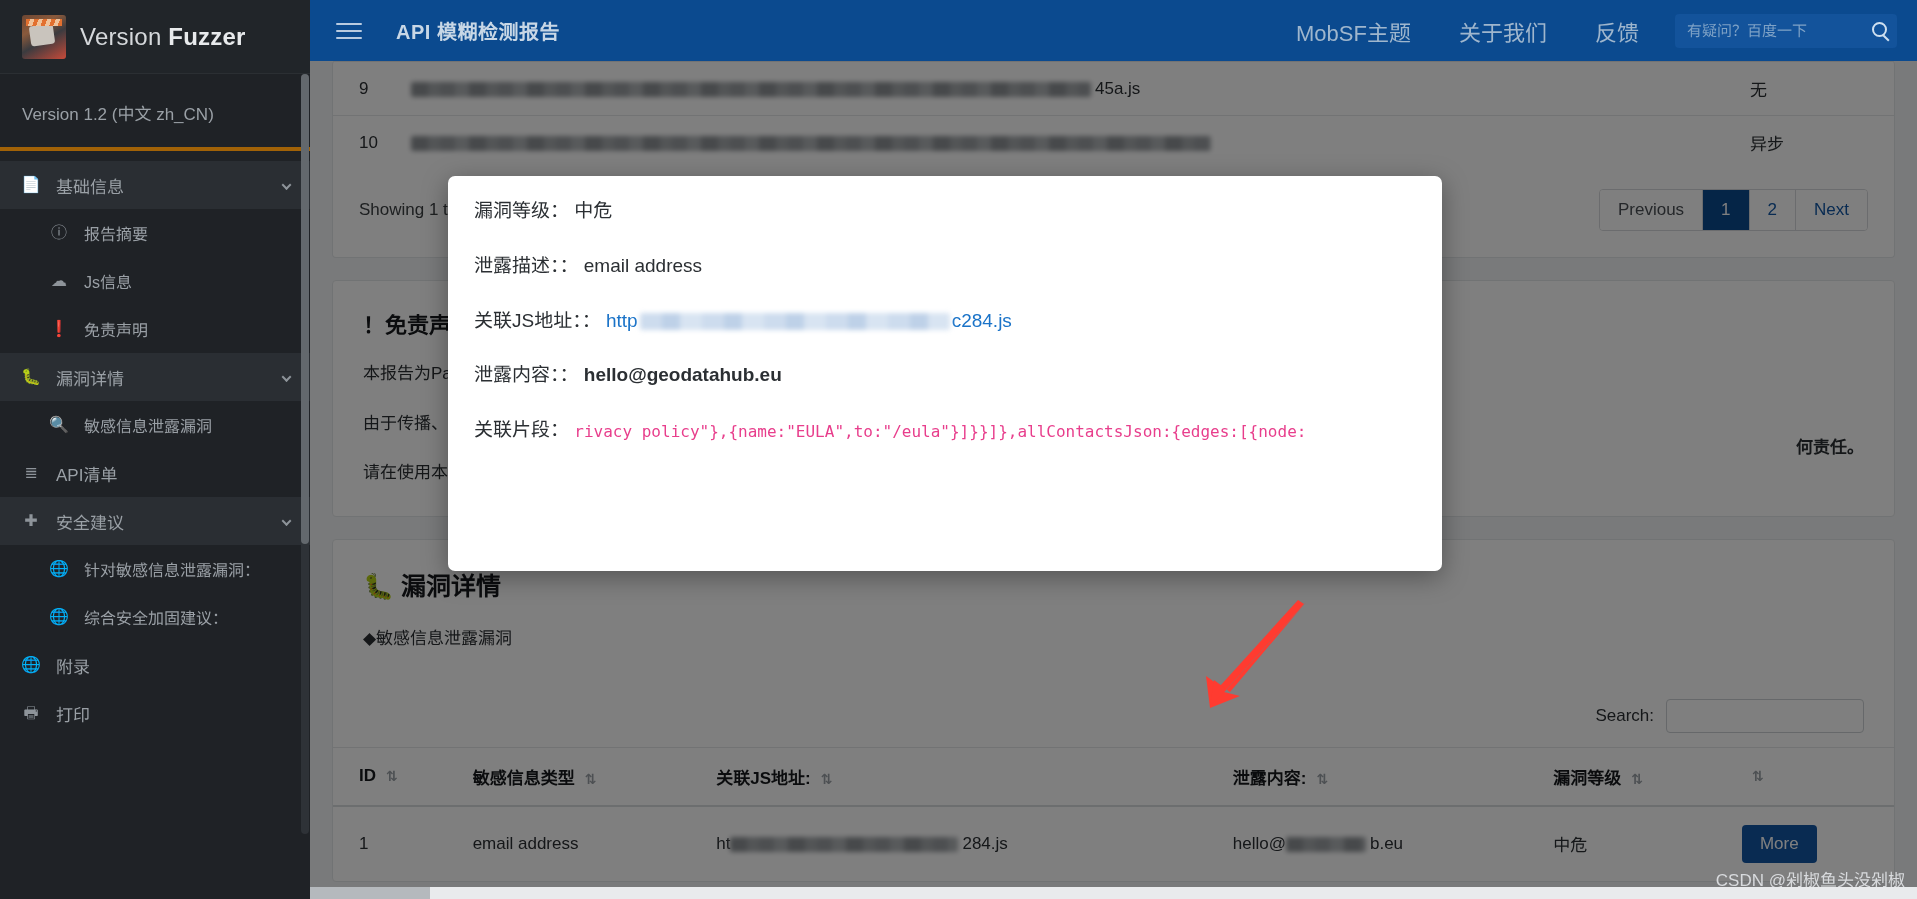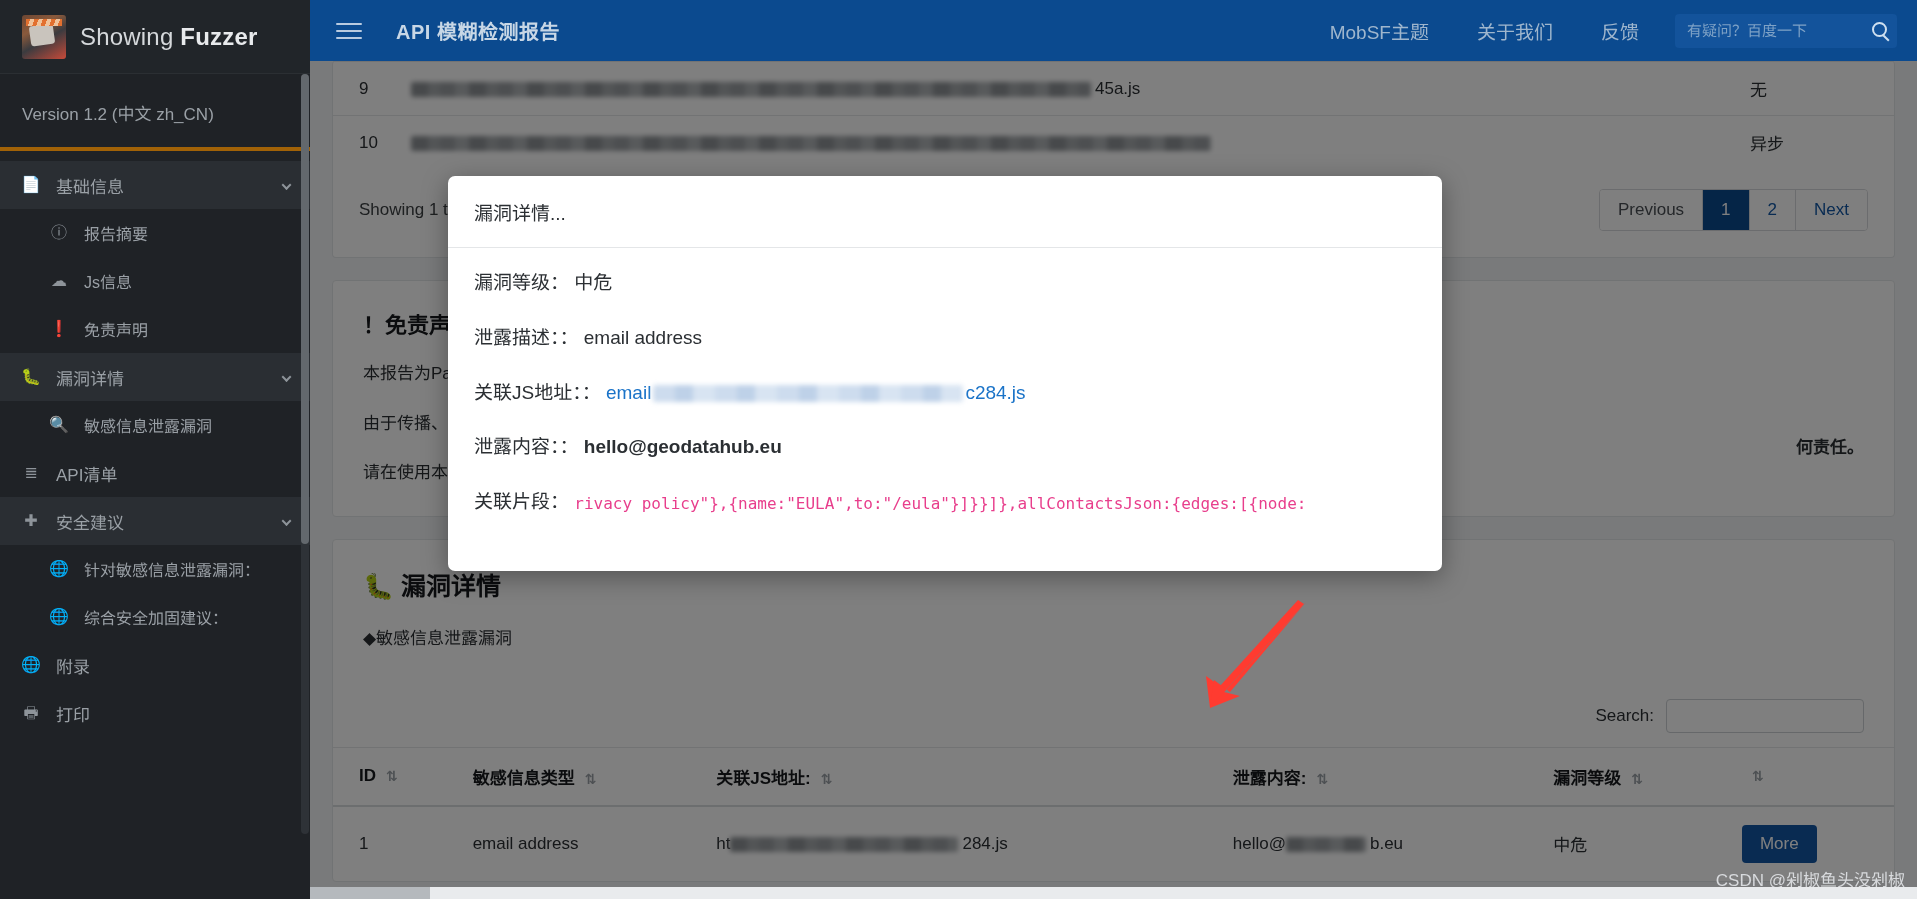--- a/index.html
+++ b/index.html
@@ -62,21 +62,21 @@
 
   
   .topnav {
     position: absolute; left: 310px; top: 0; width: 1607px; height: 61px;
     background: #0b4a8f; display: flex; align-items: center; z-index: 4;
   }
   .hamburger { width: 26px; margin-left: 26px; cursor: pointer; }
   .hamburger span { display:block; height:2px; background:#b9cbe0; margin:5px 0; border-radius:1px; }
   .nav-title { margin-left: 34px; font-size: 20px; font-weight: 700; color: #c8d7e6; letter-spacing: .5px; }
   .nav-right { margin-left: auto; display: flex; align-items: center; gap: 0; padding-right: 20px; }
-  .nav-link { font-size: 19px; color: #9fb6cd; padding: 0 24px; cursor: pointer; }
+  .nav-link { font-size: 22px; color: #9fb6cd; padding: 0 24px; cursor: pointer; }
   .nav-search {
     position: relative; width: 222px; height: 34px; margin-left: 12px;
     background: #13539b; border-radius: 4px; display:flex; align-items:center;
   }
   .nav-search input {
     width: 100%; height: 100%; background: transparent; border: none; outline: none;
     color: #cfe0f0; font-size: 15px; padding: 0 34px 0 12px;
     font-family: "Liberation Sans", sans-serif;
   }
   .nav-search input::placeholder { color: #7ea2c6; }
@@ -196,21 +196,21 @@
 </style>
 </head>
 <body>
 
 <div id="root">
 
   <aside class="sidebar">
     <div class="sb-brand">
       <div class="sb-logo"></div>
       <div class="sb-brand-text">
-        <span>Showing</span>
+        <span>Version</span>
         <b>Fuzzer</b>
       </div>
     </div>
     <div class="sb-version">Version 1.2 (中文 zh_CN)</div>
 
     <nav class="sb-nav">
       <div class="sb-item active">
         <span class="sb-ico">📄</span>
         <span>基础信息</span>
         <span class="sb-caret"></span>
@@ -370,35 +370,32 @@
             </td>
           </tr>
         </tbody>
       </table>
     </section>
   </main>
 
   <div class="backdrop"></div>
 
   <div class="modal">
-    <div class="modal-head">
-      <div class="t">漏洞详情...</div>
-    </div>
     <div class="modal-body">
       <div class="mrow">
         <span class="lbl">漏洞等级：</span>
         <span>中危</span>
       </div>
       <div class="mrow">
         <span class="lbl">泄露描述：：</span>
         <span>email address</span>
       </div>
       <div class="mrow">
         <span class="lbl">关联JS地址：：</span>
-        <span class="lnk">email</span><span class="blur-blue"></span><span class="lnk">c284.js</span>
+        <span class="lnk">http</span><span class="blur-blue"></span><span class="lnk">c284.js</span>
       </div>
       <div class="mrow">
         <span class="lbl">泄露内容：：</span>
         <span class="bold">hello@geodatahub.eu</span>
       </div>
       <div class="mrow frag">
         <span class="lbl">关联片段：</span>
         <span class="code">rivacy policy"},{name:"EULA",to:"/eula"}]}}]},allContactsJson:{edges:[{node:</span>
         
       </div>

